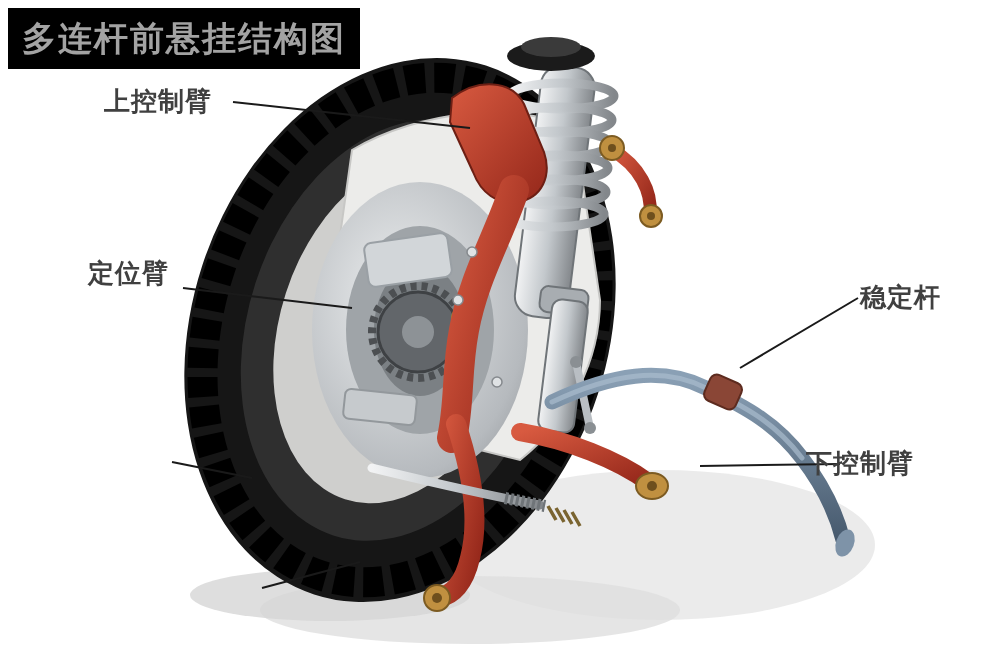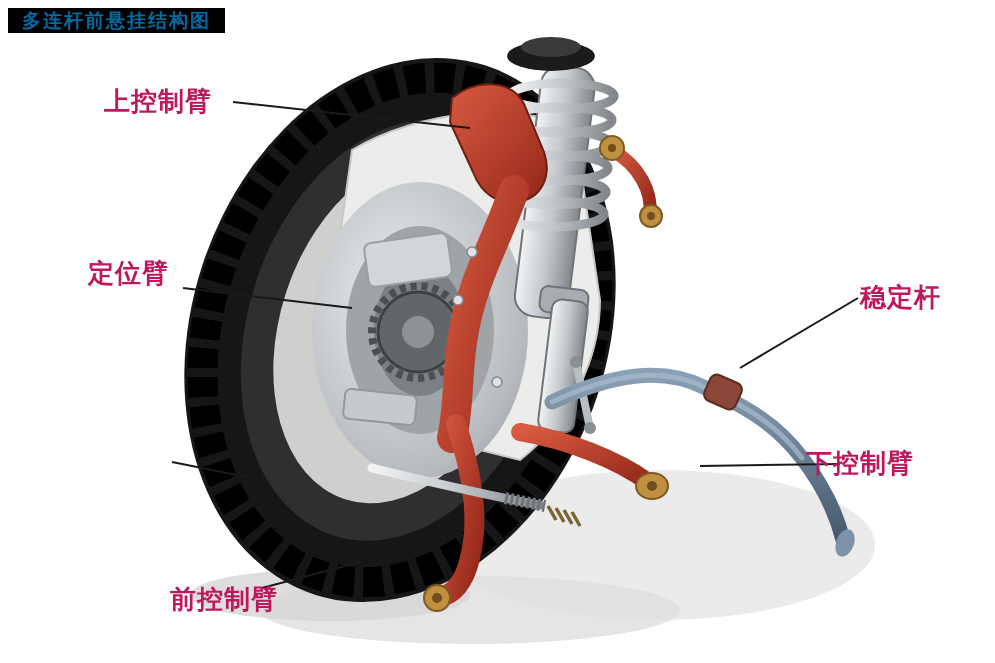--- a/index.html
+++ b/index.html
@@ -1,25 +1,25 @@
 <!DOCTYPE html>
 <html><head>
 <meta charset="utf-8">
 <style>
   html,body{margin:0;padding:0;background:#fff;}
   .canvas{
     position:relative;width:995px;height:663px;background:#ffffff;overflow:hidden;
     font-family:"DejaVu Sans","Liberation Sans",sans-serif;
   }
   .title{
-    position:absolute;left:8px;top:8px;background:#000;color:#0369a1;
-    font-size:19px;font-weight:700;padding:1px 14px;letter-spacing:2px;line-height:1.2;
+    position:absolute;left:8px;top:8px;background:#000;color:#a3a3a3;
+    font-size:34px;font-weight:700;padding:10px 14px;letter-spacing:2px;line-height:1.2;
   }
   .label{
-    position:absolute;font-size:26px;font-weight:600;color:#be185d;letter-spacing:1px;white-space:nowrap;
+    position:absolute;font-size:26px;font-weight:600;color:#404040;letter-spacing:1px;white-space:nowrap;
   }
   .lbl-upper{left:104px;top:84px;}
   .lbl-locating{left:88px;top:256px;}
   .lbl-tierod{left:54px;top:446px;}
   .lbl-front{left:170px;top:582px;}
   .lbl-stab{left:860px;top:280px;}
   .lbl-lower{left:806px;top:446px;}
   svg{position:absolute;left:0;top:0;}
 </style>
 </head>
@@ -145,17 +145,16 @@
       <line x1="262" y1="588" x2="360" y2="562"></line>
       <line x1="858" y1="298" x2="740" y2="368"></line>
       <line x1="840" y1="464" x2="700" y2="466"></line>
     </g>
   </svg>
 
   <div class="title">多连杆前悬挂结构图</div>
 
   <div class="label lbl-upper">上控制臂</div>
   <div class="label lbl-locating">定位臂</div>
-  <div class="label lbl-front">前控制臂</div>
   <div class="label lbl-stab">稳定杆</div>
   <div class="label lbl-lower">下控制臂</div>
 
 </div>
 
 </body></html>

